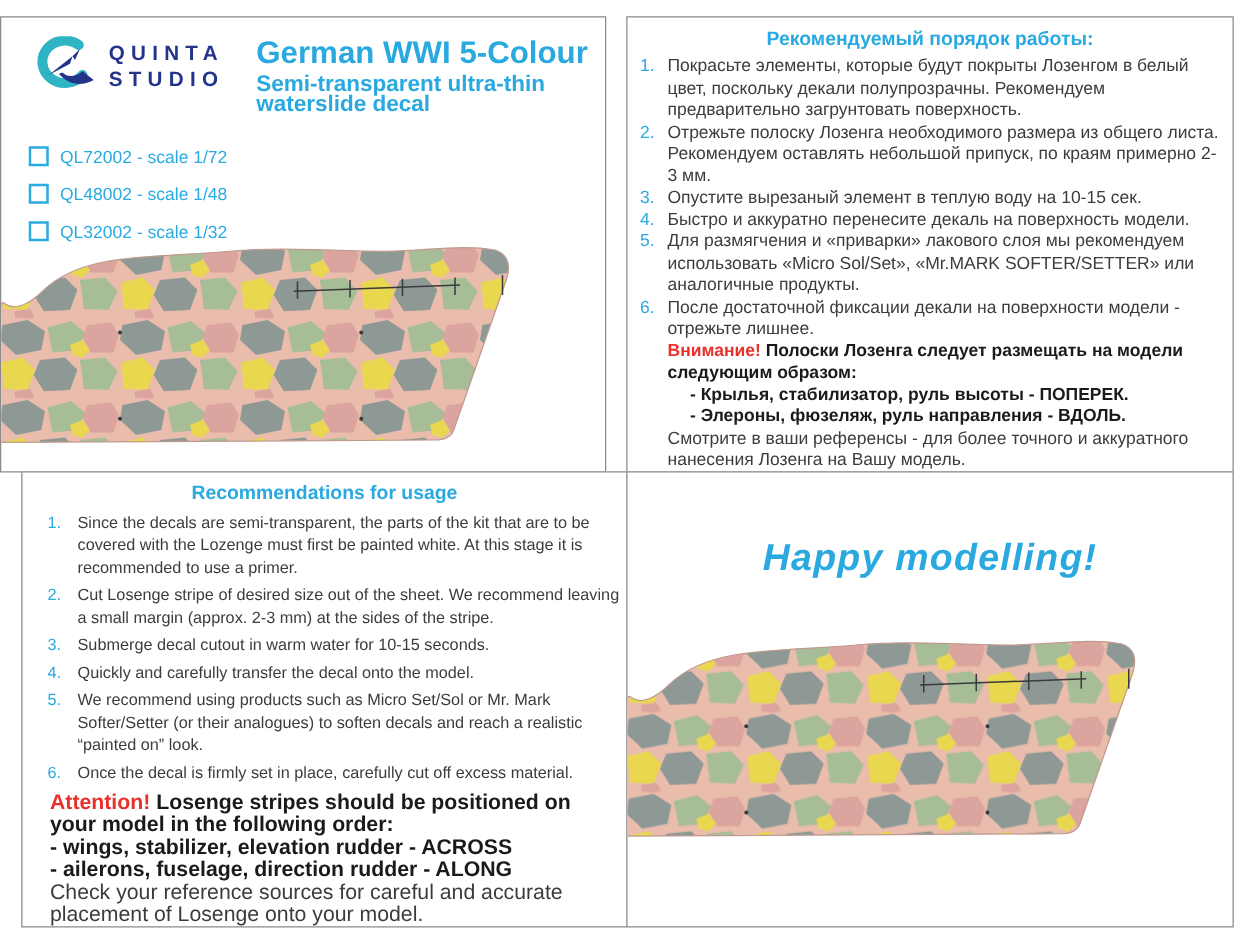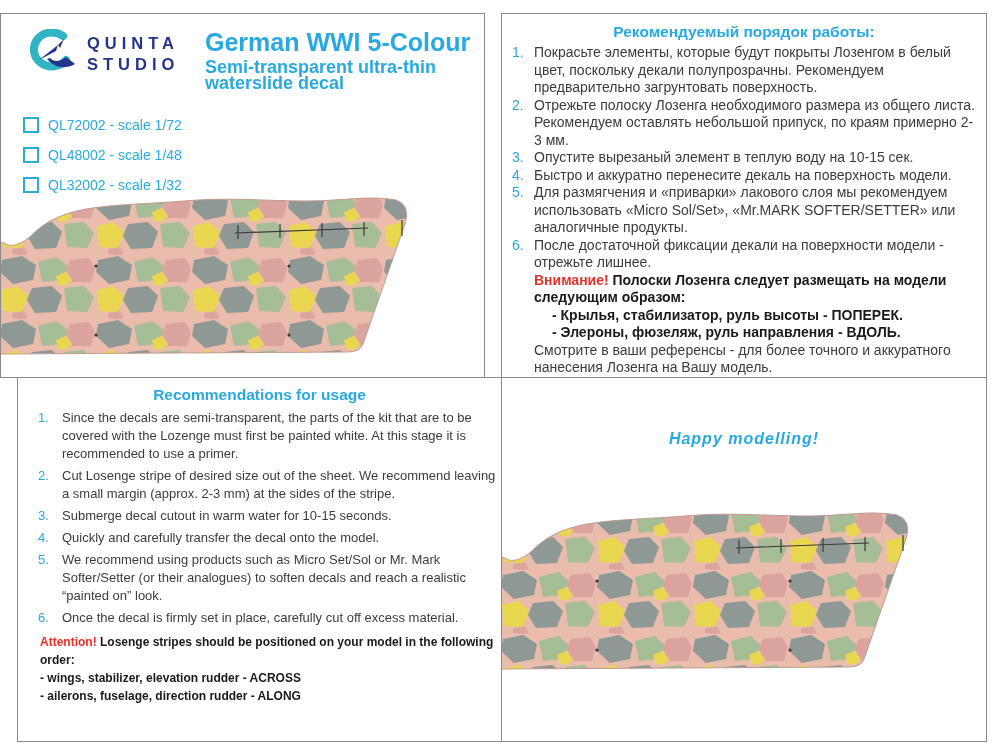--- a/index.html
+++ b/index.html
@@ -40,27 +40,27 @@
   .ru-item .txt{flex:1;padding-right:8px;}
   .ru-att{margin-left:32px;margin-right:8px;font-size:14px;line-height:17.5px;color:#1a1a1a;font-weight:bold;}
   .att-label{color:#e8312a;font-weight:bold;}
   .ru-att .att-line{padding-left:18px;}
   .ru-att .att-footer{font-weight:normal;color:#3c3c3c;margin:0;}
 
   .en-list{margin-top:4px;padding-left:20px;}
   .en-item{display:flex;font-size:13px;line-height:18px;color:#3c3c3c;margin-bottom:4px;}
   .en-item .num{width:24px;flex:none;color:#29a9e0;}
   .en-item .txt{flex:1;padding-right:2px;}
-  .en-att{margin:6px 4px 0 22px;font-size:12px;line-height:18px;color:#1a1a1a;font-weight:bold;}
+  .en-att{margin:6px 4px 0 22px;font-size:17px;line-height:18px;color:#1a1a1a;font-weight:bold;}
   .en-att .att-footer{font-weight:normal;color:#3c3c3c;margin:0;}
   .att-p{margin:0;}
 
   
   .happy{position:absolute;left:0;right:0;top:52px;text-align:center;
-    color:#29a9e0;font-size:16px;font-weight:600;font-style:italic;letter-spacing:1px;}
+    color:#29a9e0;font-size:30px;font-weight:600;font-style:italic;letter-spacing:1px;}
   .svg-defs{position:absolute;width:0;height:0;}
 </style>
 </head>
 <body>
 
 <svg class="svg-defs" aria-hidden="true">
   <defs>
     <pattern id="loz" width="96" height="64" patternUnits="userSpaceOnUse">
       <rect width="96" height="64" fill="#e9bcab"></rect>
       <polygon points="2,4 22,0 36,9 33,24 13,28 0,16" fill="#8e9996"></polygon>
@@ -196,20 +196,21 @@
       </div>
       <div class="en-item">
         <span class="num">6.</span>
         <span class="txt">Once the decal is firmly set in place, carefully cut off excess material.</span>
       </div>
     </div>
     <div class="en-att">
       <p class="att-p"><span class="att-label">Attention!</span> <span>Losenge stripes should be positioned on your model in the following order:</span></p>
       <div class="att-line">- wings, stabilizer, elevation rudder - ACROSS</div>
       <div class="att-line">- ailerons, fuselage, direction rudder - ALONG</div>
+      <p class="att-footer">Check your reference sources for careful and accurate placement of Losenge onto your model.</p>
     </div>
   </div>
 
   <div class="box" id="box-br">
     <div class="happy">Happy modelling!</div>
     <svg class="wing" id="wing-bottom" viewBox="0 0 416 164">
       <use href="#wing-shape"></use>
     </svg>
   </div>
 

